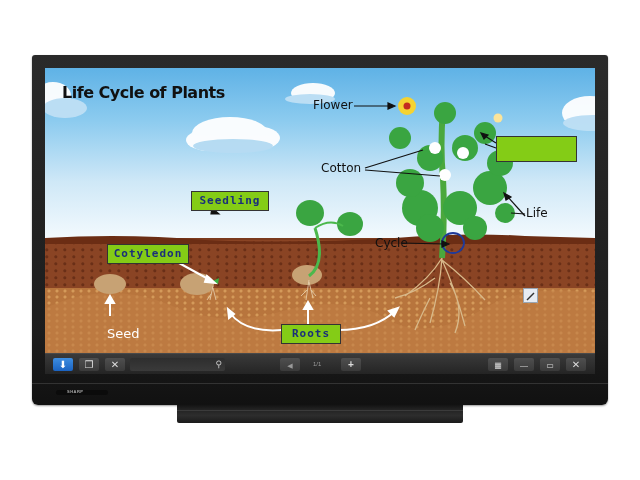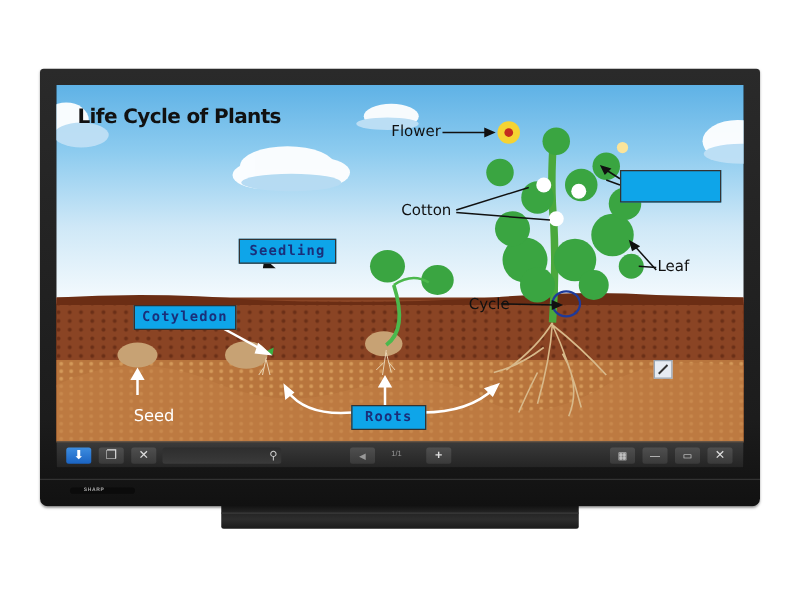--- a/index.html
+++ b/index.html
@@ -13,21 +13,21 @@
 
   .screen { position:absolute; left:45px; top:68px; width:550px; height:306px; background:#000; overflow:hidden; }
   .sky { position:absolute; left:0; top:0; width:550px; height:175px; background:linear-gradient(#5fb2e6 0%, #8ccbef 30%, #cfe8f7 65%, #f6fbfe 100%); }
   .soil-top { position:absolute; left:0; top:170px; width:550px; height:115px; background:#7b3a1d; }
   .soil-dark { position:absolute; left:0; top:172px; width:550px; height:70px; background:radial-gradient(circle at 20% 40%, #6a2f17 1px, transparent 2px) 0 0/9px 7px, #8a4424; }
   .soil-light { position:absolute; left:0; top:220px; width:550px; height:66px; background:radial-gradient(circle at 50% 50%, #d49a5a 1px, transparent 2px) 0 0/8px 6px, #b8753d; }
   .svg-layer { position:absolute; left:0; top:0; }
 
   .title { position:absolute; left:17px; top:15px; font-size:16px; font-weight:bold; color:#111; font-family:"DejaVu Sans", sans-serif; letter-spacing:-0.5px; }
   .lbl { position:absolute; font-size:12px; color:#111; font-family:"DejaVu Sans", sans-serif; }
-  .box { position:absolute; background:#0ea5e9; border:1.5px solid #333; color:#1a2f7a; font-family:"DejaVu Sans Mono", monospace; font-weight:bold; font-size:11px; text-align:center; line-height:18px; letter-spacing:1px; }
+  .box { position:absolute; background:#84cc16; border:1.5px solid #333; color:#1a2f7a; font-family:"DejaVu Sans Mono", monospace; font-weight:bold; font-size:11px; text-align:center; line-height:18px; letter-spacing:1px; }
   .seedlbl { color:#fff; }
 
   .edit-icon { position:absolute; left:478px; top:220px; width:13px; height:13px; background:#e7ecf3; border:1px solid #9aa6b3; }
 
   .toolbar { position:absolute; left:0; top:285px; width:550px; height:21px; background:linear-gradient(#3a3a3a,#232323); border-top:1px solid #4a4a4a; }
   .tb-btn { position:absolute; top:4px; width:20px; height:13px; background:linear-gradient(#4f4f4f,#3a3a3a); border-radius:2px; color:#ddd; font-size:10px; line-height:13px; text-align:center; }
   .tb-btn.active { background:linear-gradient(#3d8de0,#1a63c2); color:#fff; }
   .search { position:absolute; left:85px; top:4px; width:95px; height:13px; background:linear-gradient(#2e2e2e,#3a3a3a); border-radius:2px; }
   .search-glyph { position:absolute; right:3px; top:0px; color:#ccc; font-size:9px; line-height:13px; }
   .page-ind { position:absolute; left:268px; top:4px; font-size:6px; color:#999; line-height:13px; }
@@ -152,21 +152,21 @@
         <polygon points="263,234 259,241 267,241"></polygon>
       <path d="M293 262 Q330 262 350 243" fill="none"></path>
         <polygon points="353,240 344,243 349,248"></polygon>
     </g>
   </svg>
 
   <div class="title">Life Cycle of Plants</div>
 
   <div class="lbl" style="left:268px;top:30px;">Flower</div>
   <div class="lbl" style="left:276px;top:93px;">Cotton</div>
-  <div class="lbl" style="left:481px;top:138px;">Leaf</div>
+  <div class="lbl" style="left:481px;top:138px;">Life</div>
   <div class="lbl" style="left:330px;top:168px;">Cycle</div>
   <div class="lbl seedlbl" style="left:62px;top:258px;font-size:13px;">Seed</div>
 
   <div class="box" style="left:146px;top:123px;width:76px;height:18px;">Seedling</div>
   <div class="box" style="left:62px;top:176px;width:80px;height:18px;">Cotyledon</div>
   <div class="box" style="left:236px;top:256px;width:58px;height:18px;">Roots</div>
   <div class="box" style="left:451px;top:68px;width:79px;height:24px;"></div>
 
   <div class="edit-icon">
     <svg width="13" height="13" viewBox="0 0 13 13">

